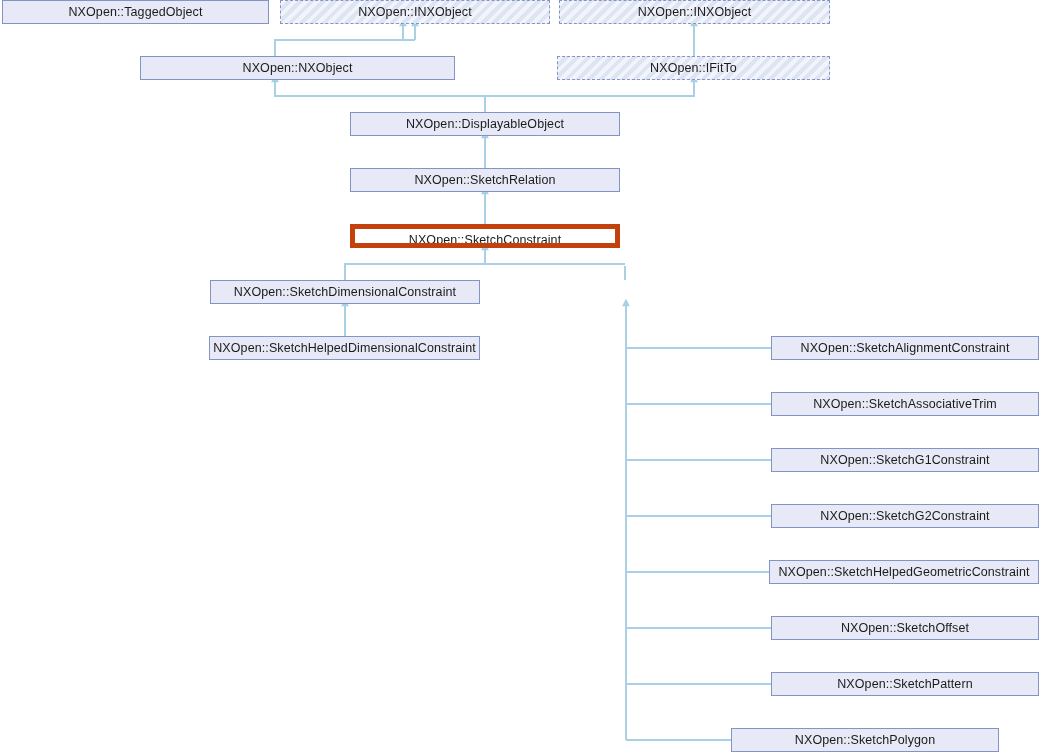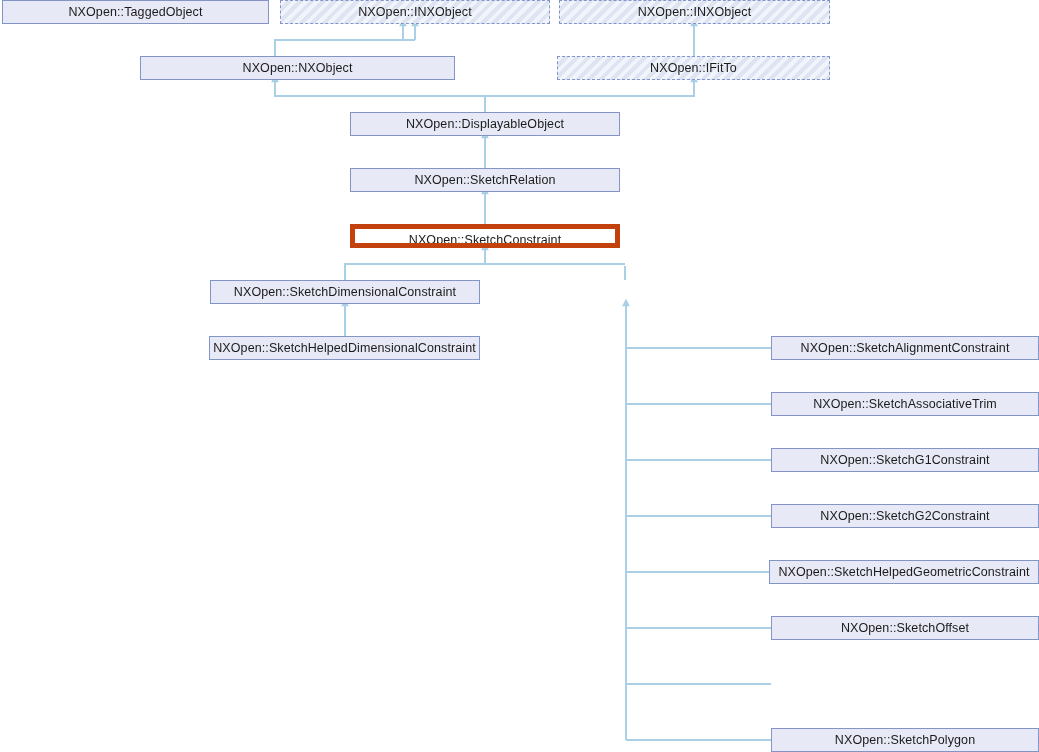--- a/index.html
+++ b/index.html
@@ -166,18 +166,21 @@
   </div>
 
   <div class="node concrete" style="left:769px;top:560px;width:270px;">
     <span class="nlabel">NXOpen::SketchHelpedGeometricConstraint</span>
   </div>
 
   <div class="node concrete" style="left:771px;top:616px;width:268px;">
     <span class="nlabel">NXOpen::SketchOffset</span>
   </div>
 
+  <div class="node concrete" style="left:771px;top:672px;width:268px;">
+    <span class="nlabel">NXOpen::SketchPattern</span>
+  </div>
 
-  <div class="node concrete" style="left:771px;top:728px;width:268px;">
+  <div class="node concrete" style="left:731px;top:728px;width:268px;">
     <span class="nlabel">NXOpen::SketchPolygon</span>
   </div>
 
 </div>
 
 </body></html>

